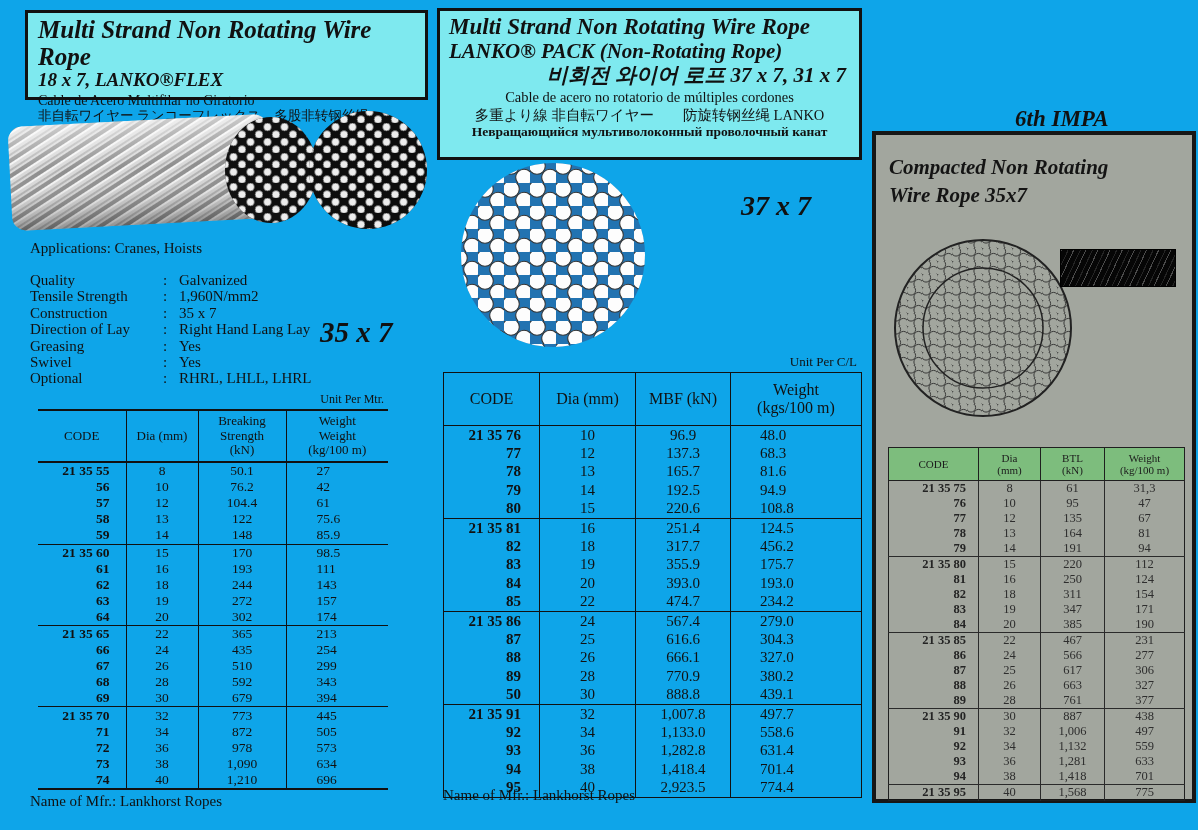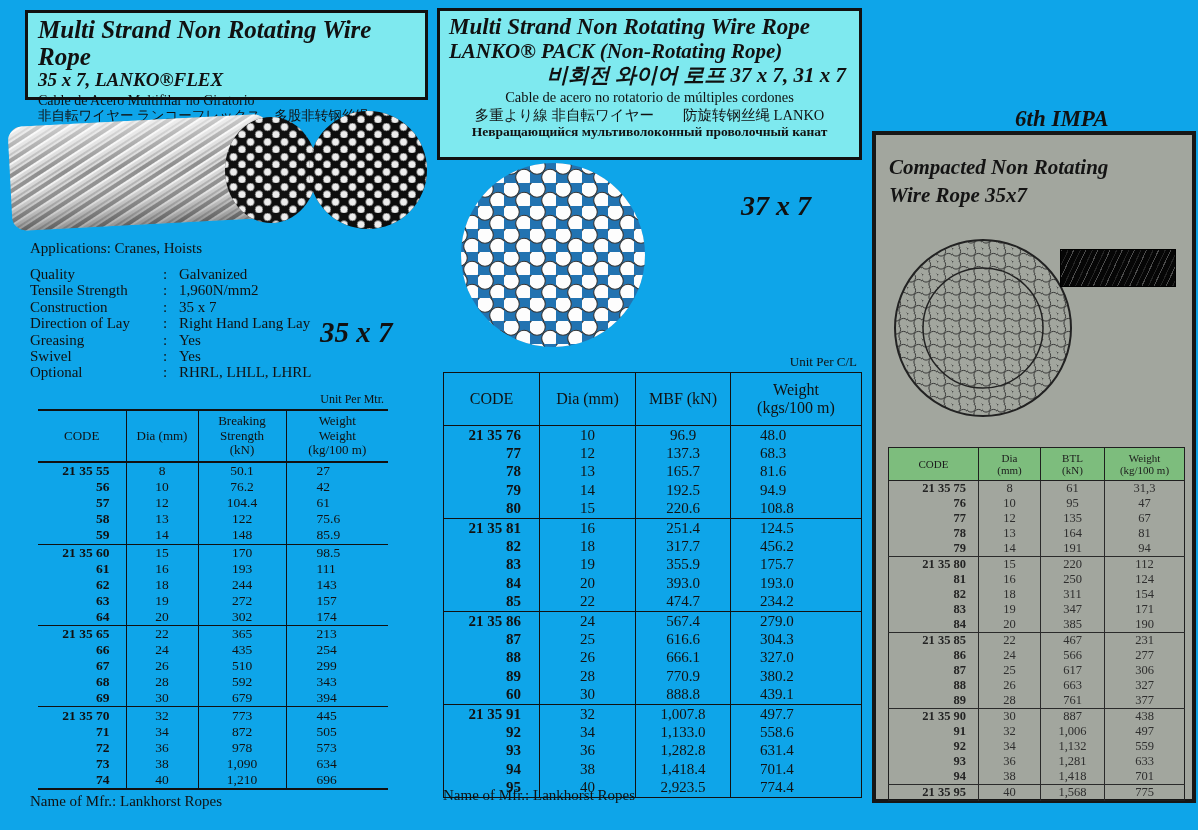--- a/index.html
+++ b/index.html
@@ -18,21 +18,21 @@
   .mp-hdr{left:437px;top:8px;width:425px;height:152px;padding:3px 9px;}
   .mp-title{font-size:23px;font-weight:bold;font-style:italic;line-height:1.1;}
   .mp-sub{font-size:21px;font-weight:bold;font-style:italic;line-height:1.15;}
   .mp-kr{font-size:21px;font-weight:bold;font-style:italic;text-align:right;line-height:1.15;padding-right:4px;}
   .mp-es{font-size:14.5px;text-align:center;line-height:1.25;}
   .mp-cjk{font-size:14.5px;text-align:center;line-height:1.25;}
   .mp-ru{font-size:13.5px;font-weight:bold;text-align:center;line-height:1.25;}
 
   
   .lp-apps{left:30px;top:240px;font-size:15px;}
-  .lp-specs{left:30px;top:266px;}
+  .lp-specs{left:30px;top:272px;}
   .spec-row{display:grid;grid-template-columns:133px 16px auto;height:16.4px;font-size:15px;line-height:16.4px;}
   .lp-size{left:320px;top:316px;font-size:29px;font-weight:bold;font-style:italic;}
   .mp-size{left:697px;top:190px;font-size:28px;font-weight:bold;font-style:italic;margin-left:44px;}
   .mfr{font-size:15px;}
   .mfr-left{left:30px;top:793px;}
   .mfr-mid{left:443px;top:787px;}
 
   
   .unit-note{text-align:right;font-size:12px;padding:0 4px 2px 0;}
   .t{border-collapse:collapse;table-layout:fixed;width:100%;}
@@ -83,21 +83,21 @@
   .mp-diagram{position:absolute;left:452px;top:160px;}
   .blue-core{fill:var(--blue,#2273b1);}
 </style>
 </head>
 <body>
 
 <div id="page">
 
   <div class="abs cyanbox lp-hdr">
     <div class="lp-title">Multi Strand Non Rotating Wire Rope</div>
-    <div class="lp-sub">35 x 7, LANKO®FLEX</div>
+    <div class="lp-sub">18 x 7, LANKO®FLEX</div>
     <div class="lp-es">Cable de Acero Multifilar no Giratorio</div>
     <div class="lp-cjk">非自転ワイヤー ランコーフレックス　多股非转钢丝绳</div>
   </div>
 
   <svg class="rope-3d" width="425" height="128" viewBox="0 0 425 128">
     <defs>
       <pattern id="twist" width="13" height="13" patternUnits="userSpaceOnUse" patternTransform="rotate(60)">
         <rect width="13" height="13" fill="#d8d8d8"></rect>
         <rect width="4" height="13" fill="#8f8f8f"></rect>
         <rect x="4" width="2" height="13" fill="#f4f4f4"></rect>
@@ -474,21 +474,21 @@
           </tr>
 
           <tr class="">
             <td class="c-code">89</td>
             <td class="c-dia">28</td>
             <td class="c-v1">770.9</td>
             <td class="c-v2">380.2</td>
           </tr>
 
           <tr class="">
-            <td class="c-code">60</td>
+            <td class="c-code">50</td>
             <td class="c-dia">30</td>
             <td class="c-v1">888.8</td>
             <td class="c-v2">439.1</td>
           </tr>
 
           <tr class="sep">
             <td class="c-code">21 35 91</td>
             <td class="c-dia">32</td>
             <td class="c-v1">1,007.8</td>
             <td class="c-v2">497.7</td>

